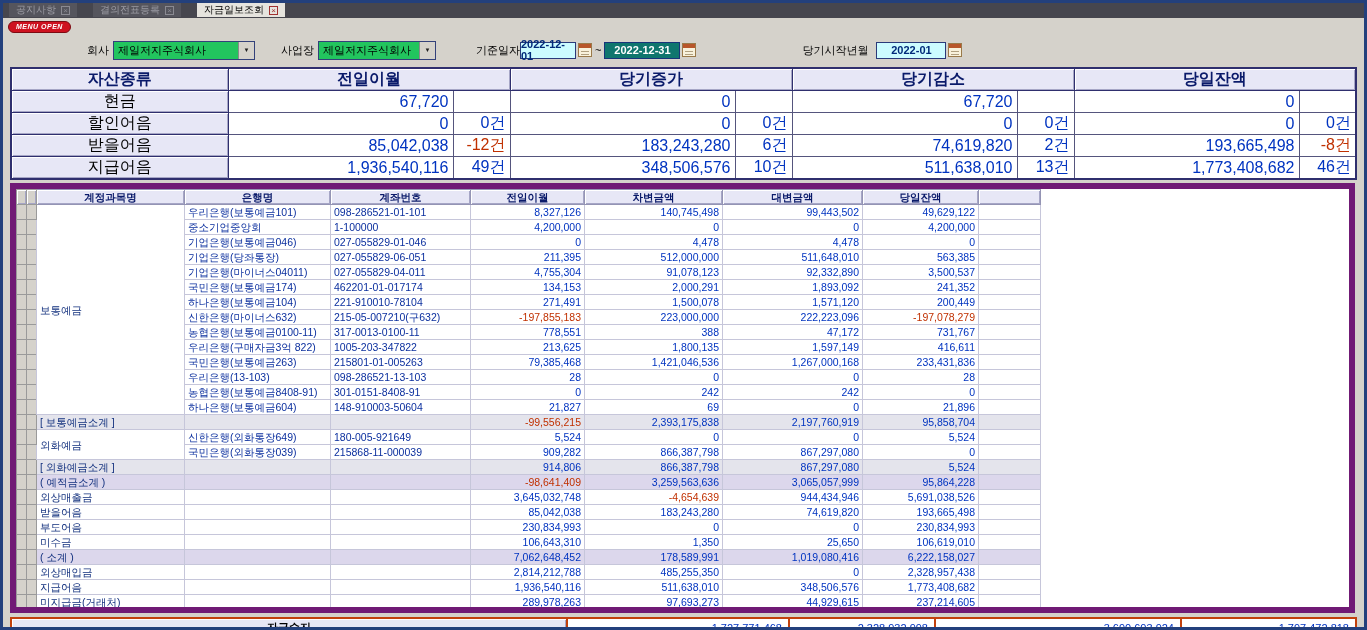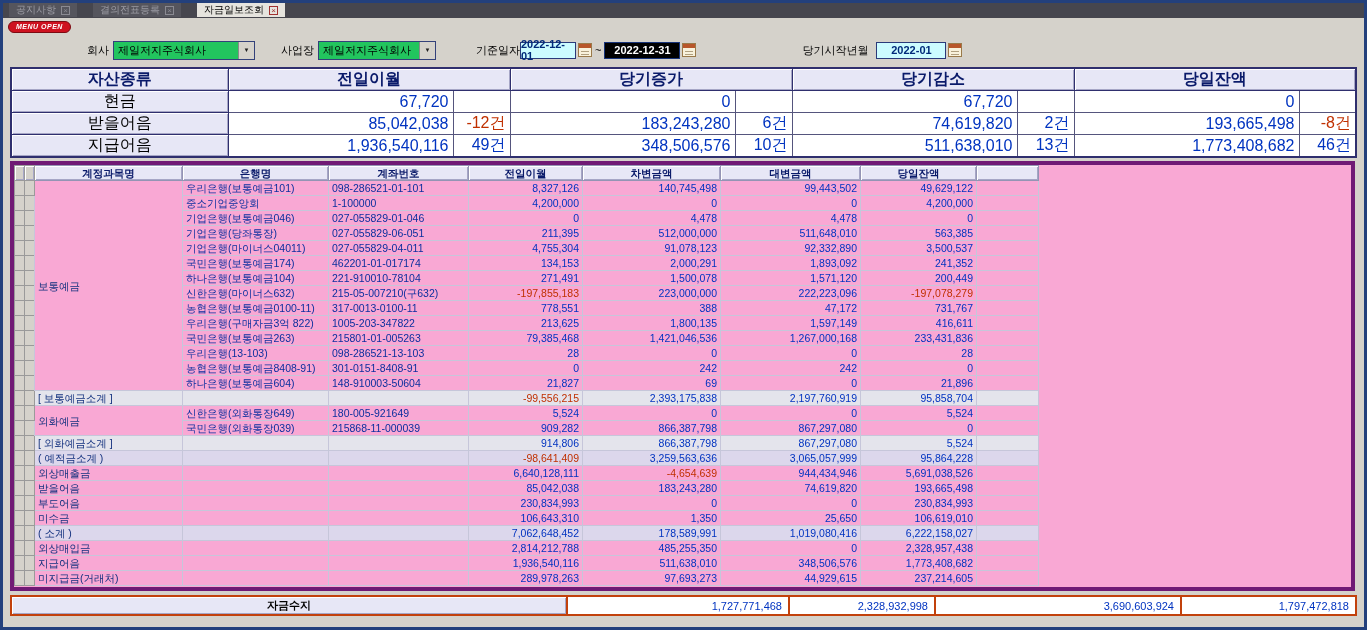--- a/index.html
+++ b/index.html
@@ -20,39 +20,39 @@
   .menu-open{position:absolute;top:3px;left:5px;background:#ce1220;color:#fff;font-size:7px;font-weight:bold;
              font-style:italic;padding:1px 7px 2px;border-radius:7px;border:1px solid #7c0a12;letter-spacing:.5px;}
   .filterbar{position:absolute;left:0;top:21px;width:100%;height:22px;display:flex;align-items:center;font-size:11px;color:#000;}
   .flabel{white-space:nowrap;}
   .select{display:flex;align-items:center;height:19px;background:#22c55e;border:1px solid #33417a;}
   .select .val{flex:1;padding:0 4px;font-size:11px;color:#000;white-space:nowrap;overflow:hidden;}
   .select .arrow{width:16px;height:100%;background:#d5d2cb;border-left:1px solid #8a8a8a;display:flex;
                  align-items:center;justify-content:center;font-size:6px;color:#222;}
   .dateinput{height:17px;background:#ccfcff;border:1px solid #2a3a7a;color:#002a7a;font-size:11px;font-weight:bold;
              display:flex;align-items:center;justify-content:center;}
-  .dateinput.selected{background:#000000;color:#fff;border-color:#18347a;}
+  .dateinput.selected{background:#0f766e;color:#fff;border-color:#18347a;}
   .calicon{width:14px;height:14px;margin-left:2px;border:1px solid #9a7a4a;background:#f8f2dc;position:relative;display:inline-block;}
   .calicon::before{content:"";position:absolute;top:0;left:0;right:0;height:4px;background:#b8562a;}
   .calicon::after{content:"";position:absolute;left:2px;right:2px;top:7px;height:1px;background:#b0a080;box-shadow:0 3px 0 #b0a080;}
   .tilde{margin:0 3px;}
 
   
   table{border-collapse:collapse;table-layout:fixed;}
   .summary{width:1345px;margin:3px 0 0 7px;font-size:16px;border:2px solid #2f2f6e;}
   .summary td{border:1px solid #55557d;height:17px;padding:0 4px;white-space:nowrap;overflow:hidden;}
   .summary .hd{background:#e7e7f6;color:#0a1a6a;font-weight:bold;text-align:center;border:1px solid #2f2f6e;
                box-shadow:inset 1px 1px 0 #fff,inset -1px -1px 0 #a6a6c6;}
   .summary .rowhead{background:#e7e7f6;color:#000;text-align:center;border:1px solid #2f2f6e;
                box-shadow:inset 1px 1px 0 #fff,inset -1px -1px 0 #a6a6c6;}
   .summary .num,.summary .cnt{background:#fff;color:#0033c0;text-align:right;}
   .summary .neg{color:#c03000;}
 
   
-  .gridwrap{width:1345px;height:430px;margin:3px 0 0 7px;background:#f9a8d4;border:4px solid #701a75;overflow:hidden;}
+  .gridwrap{width:1345px;height:430px;margin:3px 0 0 7px;background:#ffffff;border:6px solid #701a75;overflow:hidden;}
   .detail{font-size:10.5px;}
   .detail td{border:1px solid #c6c6da;height:14px;line-height:14px;padding:0 3px;white-space:nowrap;overflow:hidden;}
   .detail td.sel{background:#d5d2cb;border:1px solid #9a9a9a;padding:0;}
   .detail .hd,.detail .selhd{background:#e7e7f6;color:#0a1a6a;font-weight:bold;text-align:center;height:15px;
                border:1px solid #9494b4;box-shadow:inset 1px 1px 0 #fff,inset -1px -1px 0 #a6a6c6;}
   .detail .selhd{background:#d5d2cb;border:1px solid #9a9a9a;}
   .detail td.txt{color:#0b2f9e;}
   .detail td.acct{color:#12307e;vertical-align:middle;margin-top:32px;}
   .detail td.num{color:#0033c0;text-align:right;}
   .detail td.num.neg{color:#c03000;}
@@ -138,20 +138,31 @@
           <td class="num">67,720</td>
           <td class="cnt"></td>
           <td class="num">0</td>
           <td class="cnt"></td>
           <td class="num">67,720</td>
           <td class="cnt"></td>
           <td class="num">0</td>
           <td class="cnt"></td>
         </tr>
         <tr>
+          <td class="rowhead">할인어음</td>
+          <td class="num">0</td>
+          <td class="cnt">0건</td>
+          <td class="num">0</td>
+          <td class="cnt">0건</td>
+          <td class="num">0</td>
+          <td class="cnt">0건</td>
+          <td class="num">0</td>
+          <td class="cnt">0건</td>
+        </tr>
+        <tr>
           <td class="rowhead">받을어음</td>
           <td class="num">85,042,038</td>
           <td class="cnt neg">-12건</td>
           <td class="num">183,243,280</td>
           <td class="cnt">6건</td>
           <td class="num">74,619,820</td>
           <td class="cnt">2건</td>
           <td class="num">193,665,498</td>
           <td class="cnt neg">-8건</td>
         </tr>
@@ -411,21 +422,21 @@
             <td class="num">3,065,057,999</td>
             <td class="num">95,864,228</td>
             <td class="tail"></td>
           </tr>
           <tr>
             <td class="sel"></td>
             <td class="sel"></td>
             <td class="acct">외상매출금</td>
             <td class="txt"></td>
             <td class="txt"></td>
-            <td class="num">6,640,128,111</td>
+            <td class="num">3,645,032,748</td>
             <td class="num neg">-4,654,639</td>
             <td class="num">944,434,946</td>
             <td class="num">5,691,038,526</td>
             <td class="tail"></td>
           </tr>
           <tr>
             <td class="sel"></td>
             <td class="sel"></td>
             <td class="acct">받을어음</td>
             <td class="txt"></td>

